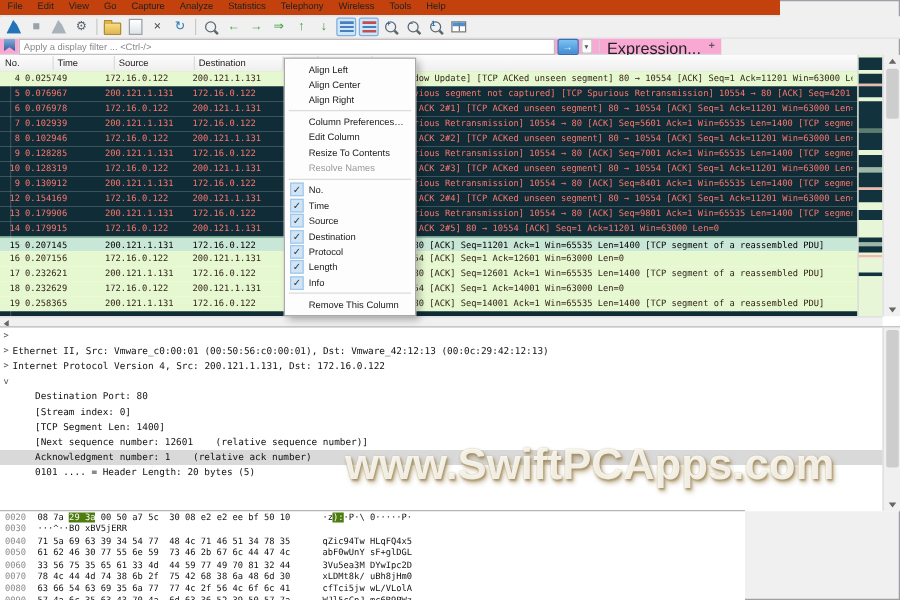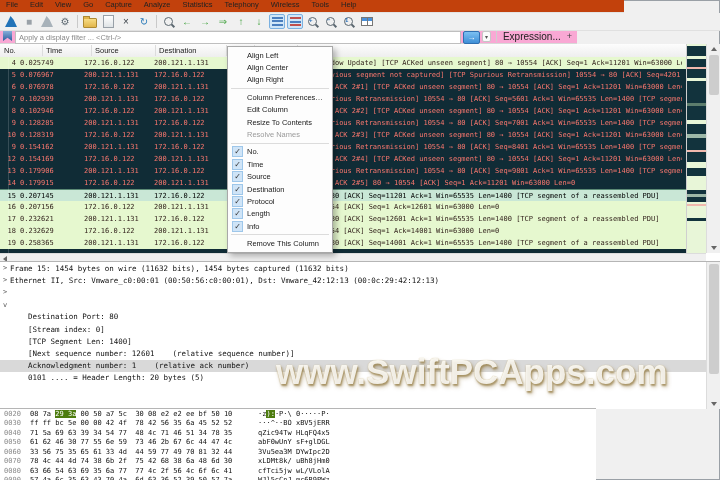--- a/index.html
+++ b/index.html
@@ -35,21 +35,21 @@
              display:flex;align-items:flex-start;border-bottom:1px solid #d8d8d8;box-sizing:border-box}
   .bookmark{width:9px;height:10px;margin:0 3px 0 3px;background:linear-gradient(#86aeda,#2f5e9e);
             clip-path:polygon(0 0,100% 0,100% 100%,50% 68%,0 100%)}
   #filterinput{flex:1;height:11px;border:1px solid #bfbfbf;background:#fff;font-size:7.5px;
                color:#222;padding:0 3px;font-family:"Liberation Sans",sans-serif;outline:none}
   #filterinput::placeholder{color:#8a8a8a}
   .applybtn{width:15px;height:11px;background:linear-gradient(#7cc0f2,#3f8fd6);border:1px solid #2f6fb0;
             border-radius:2px;color:#fff;font-size:8px;display:flex;align-items:center;justify-content:center;margin-left:2px}
   .ddarrow{font-size:6px;color:#555;border:1px solid #c6c6c6;border-radius:2px;padding:1px 2px;margin:0 3px 0 2px;background:#fafafa}
   .fsep{width:1px;height:11px;background:#cfcfcf;margin:0 2px}
-  #expression{font-size:10px;color:#222;padding:0 4px}
+  #expression{font-size:13px;color:#222;padding:0 4px}
   #addbtn{font-size:9px;color:#444;padding:0 5px 0 2px}
   
   #plist{position:absolute;left:0;top:44px;width:720px;height:217px;background:#fff;overflow:hidden}
   #phead{position:absolute;left:0;top:0;width:706px;height:13px;background:linear-gradient(#fdfdfd,#eee);
          border-bottom:1px solid #cfcfcf;font-size:7.5px;color:#222}
   .hcol{position:absolute;top:2px;white-space:nowrap}
   .hsep{position:absolute;top:1px;width:1px;height:11px;background:#dcdcdc}
   #prows{position:absolute;left:0;top:13px;width:686px}
   .prow{height:12px;display:flex;align-items:center;font-family:"DejaVu Sans Mono",monospace;
         font-size:7px;white-space:pre;overflow:hidden}
@@ -201,21 +201,21 @@
       <span class="hsep" style="left: 297px;"></span>
     </div>
   <div id="prows">
       <div class="prow green"><span class="c-no">4</span><span class="c-time">0.025749</span><span class="c-src">172.16.0.122</span><span class="c-dst">200.121.1.131</span><span class="c-info">[TCP Window Update] [TCP ACKed unseen segment] 80 → 10554 [ACK] Seq=1 Ack=11201 Win=63000 Len=0</span></div>
       <div class="prow dark"><span class="c-no">5</span><span class="c-time">0.076967</span><span class="c-src">200.121.1.131</span><span class="c-dst">172.16.0.122</span><span class="c-info">[TCP Previous segment not captured] [TCP Spurious Retransmission] 10554 → 80 [ACK] Seq=4201 Ack=1 Win=65535 Len=1400</span></div>
       <div class="prow dark"><span class="c-no">6</span><span class="c-time">0.076978</span><span class="c-src">172.16.0.122</span><span class="c-dst">200.121.1.131</span><span class="c-info">[TCP Dup ACK 2#1] [TCP ACKed unseen segment] 80 → 10554 [ACK] Seq=1 Ack=11201 Win=63000 Len=0</span></div>
       <div class="prow dark"><span class="c-no">7</span><span class="c-time">0.102939</span><span class="c-src">200.121.1.131</span><span class="c-dst">172.16.0.122</span><span class="c-info">[TCP Spurious Retransmission] 10554 → 80 [ACK] Seq=5601 Ack=1 Win=65535 Len=1400 [TCP segment of a reassembled PDU]</span></div>
       <div class="prow dark"><span class="c-no">8</span><span class="c-time">0.102946</span><span class="c-src">172.16.0.122</span><span class="c-dst">200.121.1.131</span><span class="c-info">[TCP Dup ACK 2#2] [TCP ACKed unseen segment] 80 → 10554 [ACK] Seq=1 Ack=11201 Win=63000 Len=0</span></div>
       <div class="prow dark"><span class="c-no">9</span><span class="c-time">0.128285</span><span class="c-src">200.121.1.131</span><span class="c-dst">172.16.0.122</span><span class="c-info">[TCP Spurious Retransmission] 10554 → 80 [ACK] Seq=7001 Ack=1 Win=65535 Len=1400 [TCP segment of a reassembled PDU]</span></div>
       <div class="prow dark"><span class="c-no">10</span><span class="c-time">0.128319</span><span class="c-src">172.16.0.122</span><span class="c-dst">200.121.1.131</span><span class="c-info">[TCP Dup ACK 2#3] [TCP ACKed unseen segment] 80 → 10554 [ACK] Seq=1 Ack=11201 Win=63000 Len=0</span></div>
-      <div class="prow dark"><span class="c-no">9</span><span class="c-time">0.154162</span><span class="c-src">200.121.1.131</span><span class="c-dst">172.16.0.122</span><span class="c-info">[TCP Spurious Retransmission] 10554 → 80 [ACK] Seq=8401 Ack=1 Win=65535 Len=1400 [TCP segment of a reassembled PDU]</span></div>
+      <div class="prow dark"><span class="c-no">9</span><span class="c-time">0.130912</span><span class="c-src">200.121.1.131</span><span class="c-dst">172.16.0.122</span><span class="c-info">[TCP Spurious Retransmission] 10554 → 80 [ACK] Seq=8401 Ack=1 Win=65535 Len=1400 [TCP segment of a reassembled PDU]</span></div>
       <div class="prow dark"><span class="c-no">12</span><span class="c-time">0.154169</span><span class="c-src">172.16.0.122</span><span class="c-dst">200.121.1.131</span><span class="c-info">[TCP Dup ACK 2#4] [TCP ACKed unseen segment] 80 → 10554 [ACK] Seq=1 Ack=11201 Win=63000 Len=0</span></div>
       <div class="prow dark"><span class="c-no">13</span><span class="c-time">0.179906</span><span class="c-src">200.121.1.131</span><span class="c-dst">172.16.0.122</span><span class="c-info">[TCP Spurious Retransmission] 10554 → 80 [ACK] Seq=9801 Ack=1 Win=65535 Len=1400 [TCP segment of a reassembled PDU]</span></div>
       <div class="prow dark"><span class="c-no">14</span><span class="c-time">0.179915</span><span class="c-src">172.16.0.122</span><span class="c-dst">200.121.1.131</span><span class="c-info">[TCP Dup ACK 2#5] 80 → 10554 [ACK] Seq=1 Ack=11201 Win=63000 Len=0</span></div>
       <div class="prow sel"><span class="c-no">15</span><span class="c-time">0.207145</span><span class="c-src">200.121.1.131</span><span class="c-dst">172.16.0.122</span><span class="c-info">10554 → 80 [ACK] Seq=11201 Ack=1 Win=65535 Len=1400 [TCP segment of a reassembled PDU]</span></div>
       <div class="prow green"><span class="c-no">16</span><span class="c-time">0.207156</span><span class="c-src">172.16.0.122</span><span class="c-dst">200.121.1.131</span><span class="c-info">80 → 10554 [ACK] Seq=1 Ack=12601 Win=63000 Len=0</span></div>
       <div class="prow green"><span class="c-no">17</span><span class="c-time">0.232621</span><span class="c-src">200.121.1.131</span><span class="c-dst">172.16.0.122</span><span class="c-info">10554 → 80 [ACK] Seq=12601 Ack=1 Win=65535 Len=1400 [TCP segment of a reassembled PDU]</span></div>
       <div class="prow green"><span class="c-no">18</span><span class="c-time">0.232629</span><span class="c-src">172.16.0.122</span><span class="c-dst">200.121.1.131</span><span class="c-info">80 → 10554 [ACK] Seq=1 Ack=14001 Win=63000 Len=0</span></div>
       <div class="prow green"><span class="c-no">19</span><span class="c-time">0.258365</span><span class="c-src">200.121.1.131</span><span class="c-dst">172.16.0.122</span><span class="c-info">10554 → 80 [ACK] Seq=14001 Ack=1 Win=65535 Len=1400 [TCP segment of a reassembled PDU]</span></div>
     </div>
   <div id="rowsliver"></div>
@@ -324,43 +324,43 @@
     </div>
     <div class="cmsep"></div>
     <div class="cmi">
       <span class="nochk"></span>
       <span>Remove This Column</span>
     </div>
   </div>
 
 <div id="details">
   <div id="dlines">
-      <div class="dline"><span class="exp">&gt;</span><span>Frame 15: 1454 bytes on wire (11632 bits), 1454 bytes captured (11632 bits)</span></div>
+      <div class="dline"><span class="exp">&gt;</span></div>
       <div class="dline"><span class="exp">&gt;</span><span>Ethernet II, Src: Vmware_c0:00:01 (00:50:56:c0:00:01), Dst: Vmware_42:12:13 (00:0c:29:42:12:13)</span></div>
-      <div class="dline"><span class="exp">&gt;</span></div>
+      <div class="dline"><span class="exp">&gt;</span><span>Internet Protocol Version 4, Src: 200.121.1.131, Dst: 172.16.0.122</span></div>
       <div class="dline"><span class="exp">v</span></div>
       <div class="dline ind1"><span>Destination Port: 80</span></div>
       <div class="dline ind1"><span>[Stream index: 0]</span></div>
       <div class="dline ind1"><span>[TCP Segment Len: 1400]</span></div>
       <div class="dline ind1"><span>[Next sequence number: 12601    (relative sequence number)]</span></div>
       <div class="dline ind1 seld"><span>Acknowledgment number: 1    (relative ack number)</span></div>
       <div class="dline ind1"><span>0101 .... = Header Length: 20 bytes (5)</span></div>
     </div>
   <div id="dscroll">
     <div class="thumb" style="top:2px;height:110px"></div>
     <div class="sbtn" style="top:137px">
         <span class="tri-down"></span>
       </div>
   </div>
 </div>
 
 <div id="hexpane">
   <div id="hrows">
       <div class="hrow"><span class="off">0020</span><span class="hex"><span>08 7a </span><span class="hl">29 3a</span><span> 00 50 a7 5c  30 08 e2 e2 ee bf 50 10</span></span><span class="asc"><span>·z</span><span class="hl">):</span><span>·P·\ 0·····P·</span></span></div>
-      <div class="hrow"><span class="off">0030</span><span class="hex">ff ff bc 5e 00 00 42 4f  78 42 56 35 6a 45 52 52</span><span class="asc">···^··BO xBV5jERR</span></div>
+      <div class="hrow"><span class="off">0030</span><span class="asc">···^··BO xBV5jERR</span></div>
       <div class="hrow"><span class="off">0040</span><span class="hex">71 5a 69 63 39 34 54 77  48 4c 71 46 51 34 78 35</span><span class="asc">qZic94Tw HLqFQ4x5</span></div>
       <div class="hrow"><span class="off">0050</span><span class="hex">61 62 46 30 77 55 6e 59  73 46 2b 67 6c 44 47 4c</span><span class="asc">abF0wUnY sF+glDGL</span></div>
       <div class="hrow"><span class="off">0060</span><span class="hex">33 56 75 35 65 61 33 4d  44 59 77 49 70 81 32 44</span><span class="asc">3Vu5ea3M DYwIpc2D</span></div>
       <div class="hrow"><span class="off">0070</span><span class="hex">78 4c 44 4d 74 38 6b 2f  75 42 68 38 6a 48 6d 30</span><span class="asc">xLDMt8k/ uBh8jHm0</span></div>
       <div class="hrow"><span class="off">0080</span><span class="hex">63 66 54 63 69 35 6a 77  77 4c 2f 56 4c 6f 6c 41</span><span class="asc">cfTci5jw wL/VLolA</span></div>
       <div class="hrow"><span class="off">0090</span><span class="hex">57 4a 6c 35 63 43 70 4a  6d 63 36 52 39 50 57 7a</span><span class="asc">WJl5cCpJ mc6R9PWz</span></div>
     </div>
   <div id="xscroll">
     <div class="sbtn" style="top:0">
         <span class="tri-up"></span>

